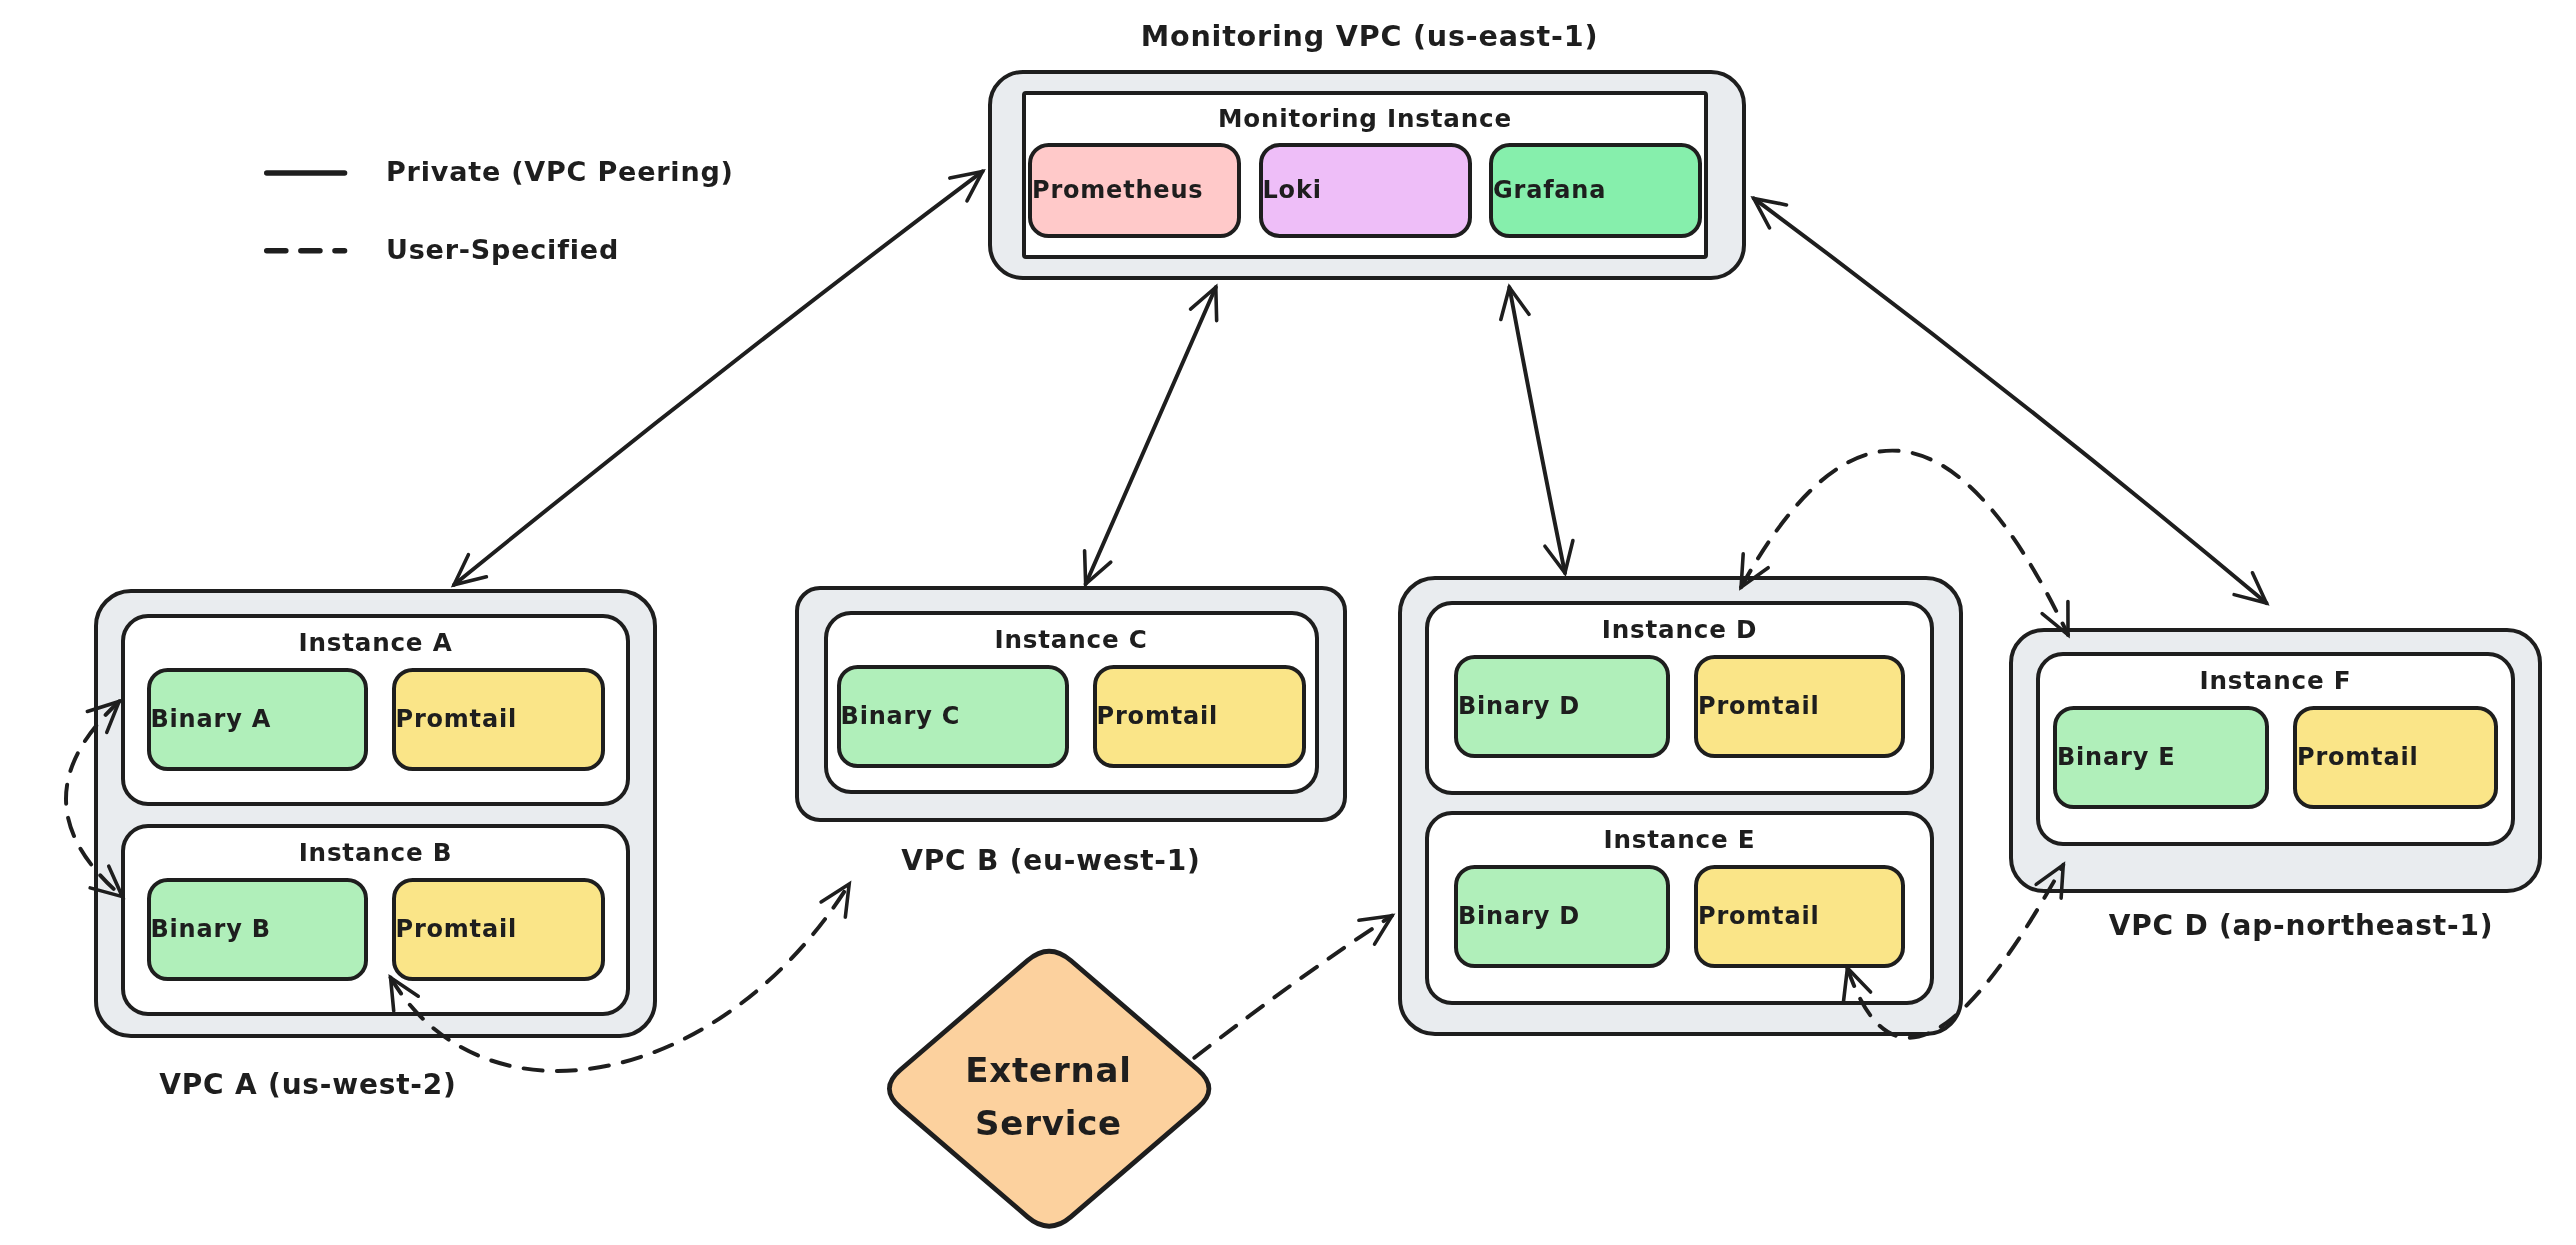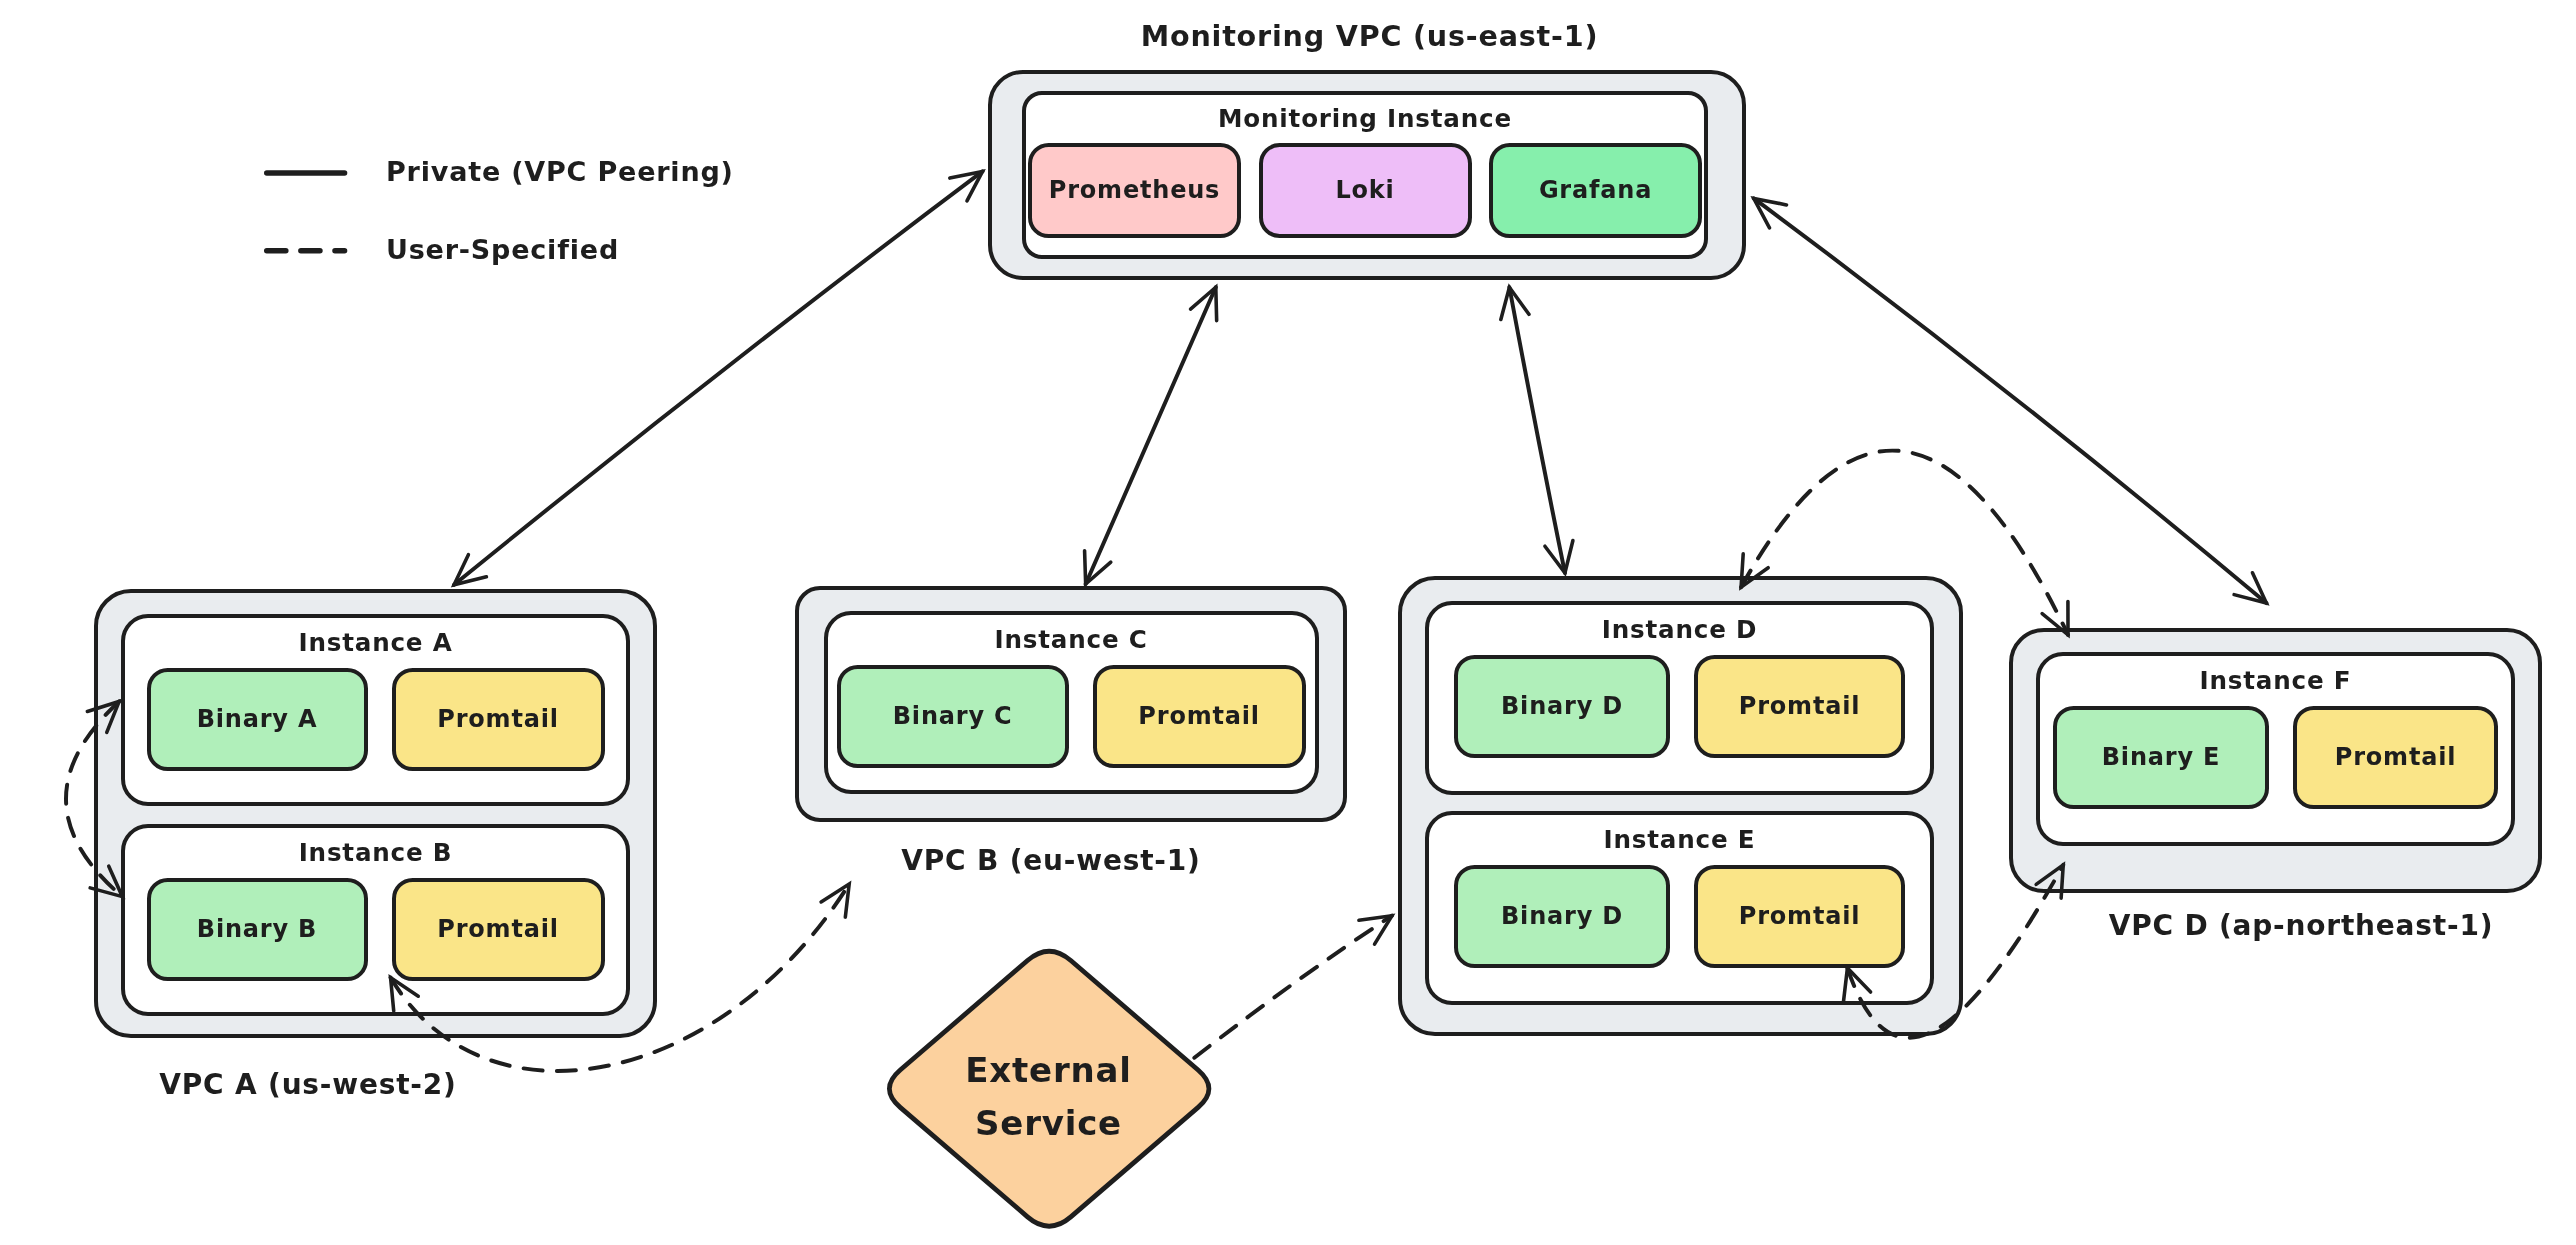--- a/index.html
+++ b/index.html
@@ -12,21 +12,21 @@
     box-sizing:border-box;
   }
   .inst{
     position:absolute;background:#ffffff;border:4px solid #1e1e1e;border-radius:27px;
     box-sizing:border-box;display:flex;flex-direction:column;align-items:center;padding-top:9.5px;
   }
   .inst-label{font-size:24.6px;font-weight:600;letter-spacing:0.8px;white-space:nowrap;}
   .row{display:flex;margin-top:11px;gap:24px;}
   .chip{
     height:103px;border:4px solid #1e1e1e;border-radius:20.6px;box-sizing:border-box;
-    display:flex;align-items:center;justify-content:center;
+    display:flex;align-items:center;
     font-size:24px;font-weight:600;letter-spacing:0.8px;white-space:nowrap;
   }
   .chip-m{height:95px;}
   .c-binary{background:#b0efba;}
   .c-promtail{background:#fae588;}
   .c-prometheus{background:#ffc9c9;}
   .c-loki{background:#eebef8;}
   .c-grafana{background:#86efac;}
   .caption{
     position:absolute;font-size:28px;font-weight:600;text-align:center;
@@ -43,21 +43,21 @@
 <body>
 
 <div class="canvas">
 
   <div class="legend-label" style="left:386px;top:156px;">Private (VPC Peering)</div>
   <div class="legend-label" style="left:386px;top:234px;">User-Specified</div>
 
   <div class="caption" style="left:1052px;top:19px;width:635px;font-size:28.6px;">Monitoring VPC (us-east-1)</div>
 
   <div class="vpc" style="left:988px;top:70px;width:758px;height:210px;border-radius:35px;">
-    <div class="inst" style="left:30px;top:16.7px;width:686px;height:168px;border-radius:20px;">
+    <div class="inst" style="left:30px;top:16.7px;width:686px;height:168px;border-radius:4px;">
       <div class="inst-label">Monitoring Instance</div>
       <div class="row" style="gap:17.5px;margin-top:9.5px;">
         <div class="chip chip-m c-prometheus" style="width:213px;">
           <span>Prometheus</span>
         </div>
         <div class="chip chip-m c-loki" style="width:213px;">
           <span>Loki</span>
         </div>
         <div class="chip chip-m c-grafana" style="width:213px;">
           <span>Grafana</span>

